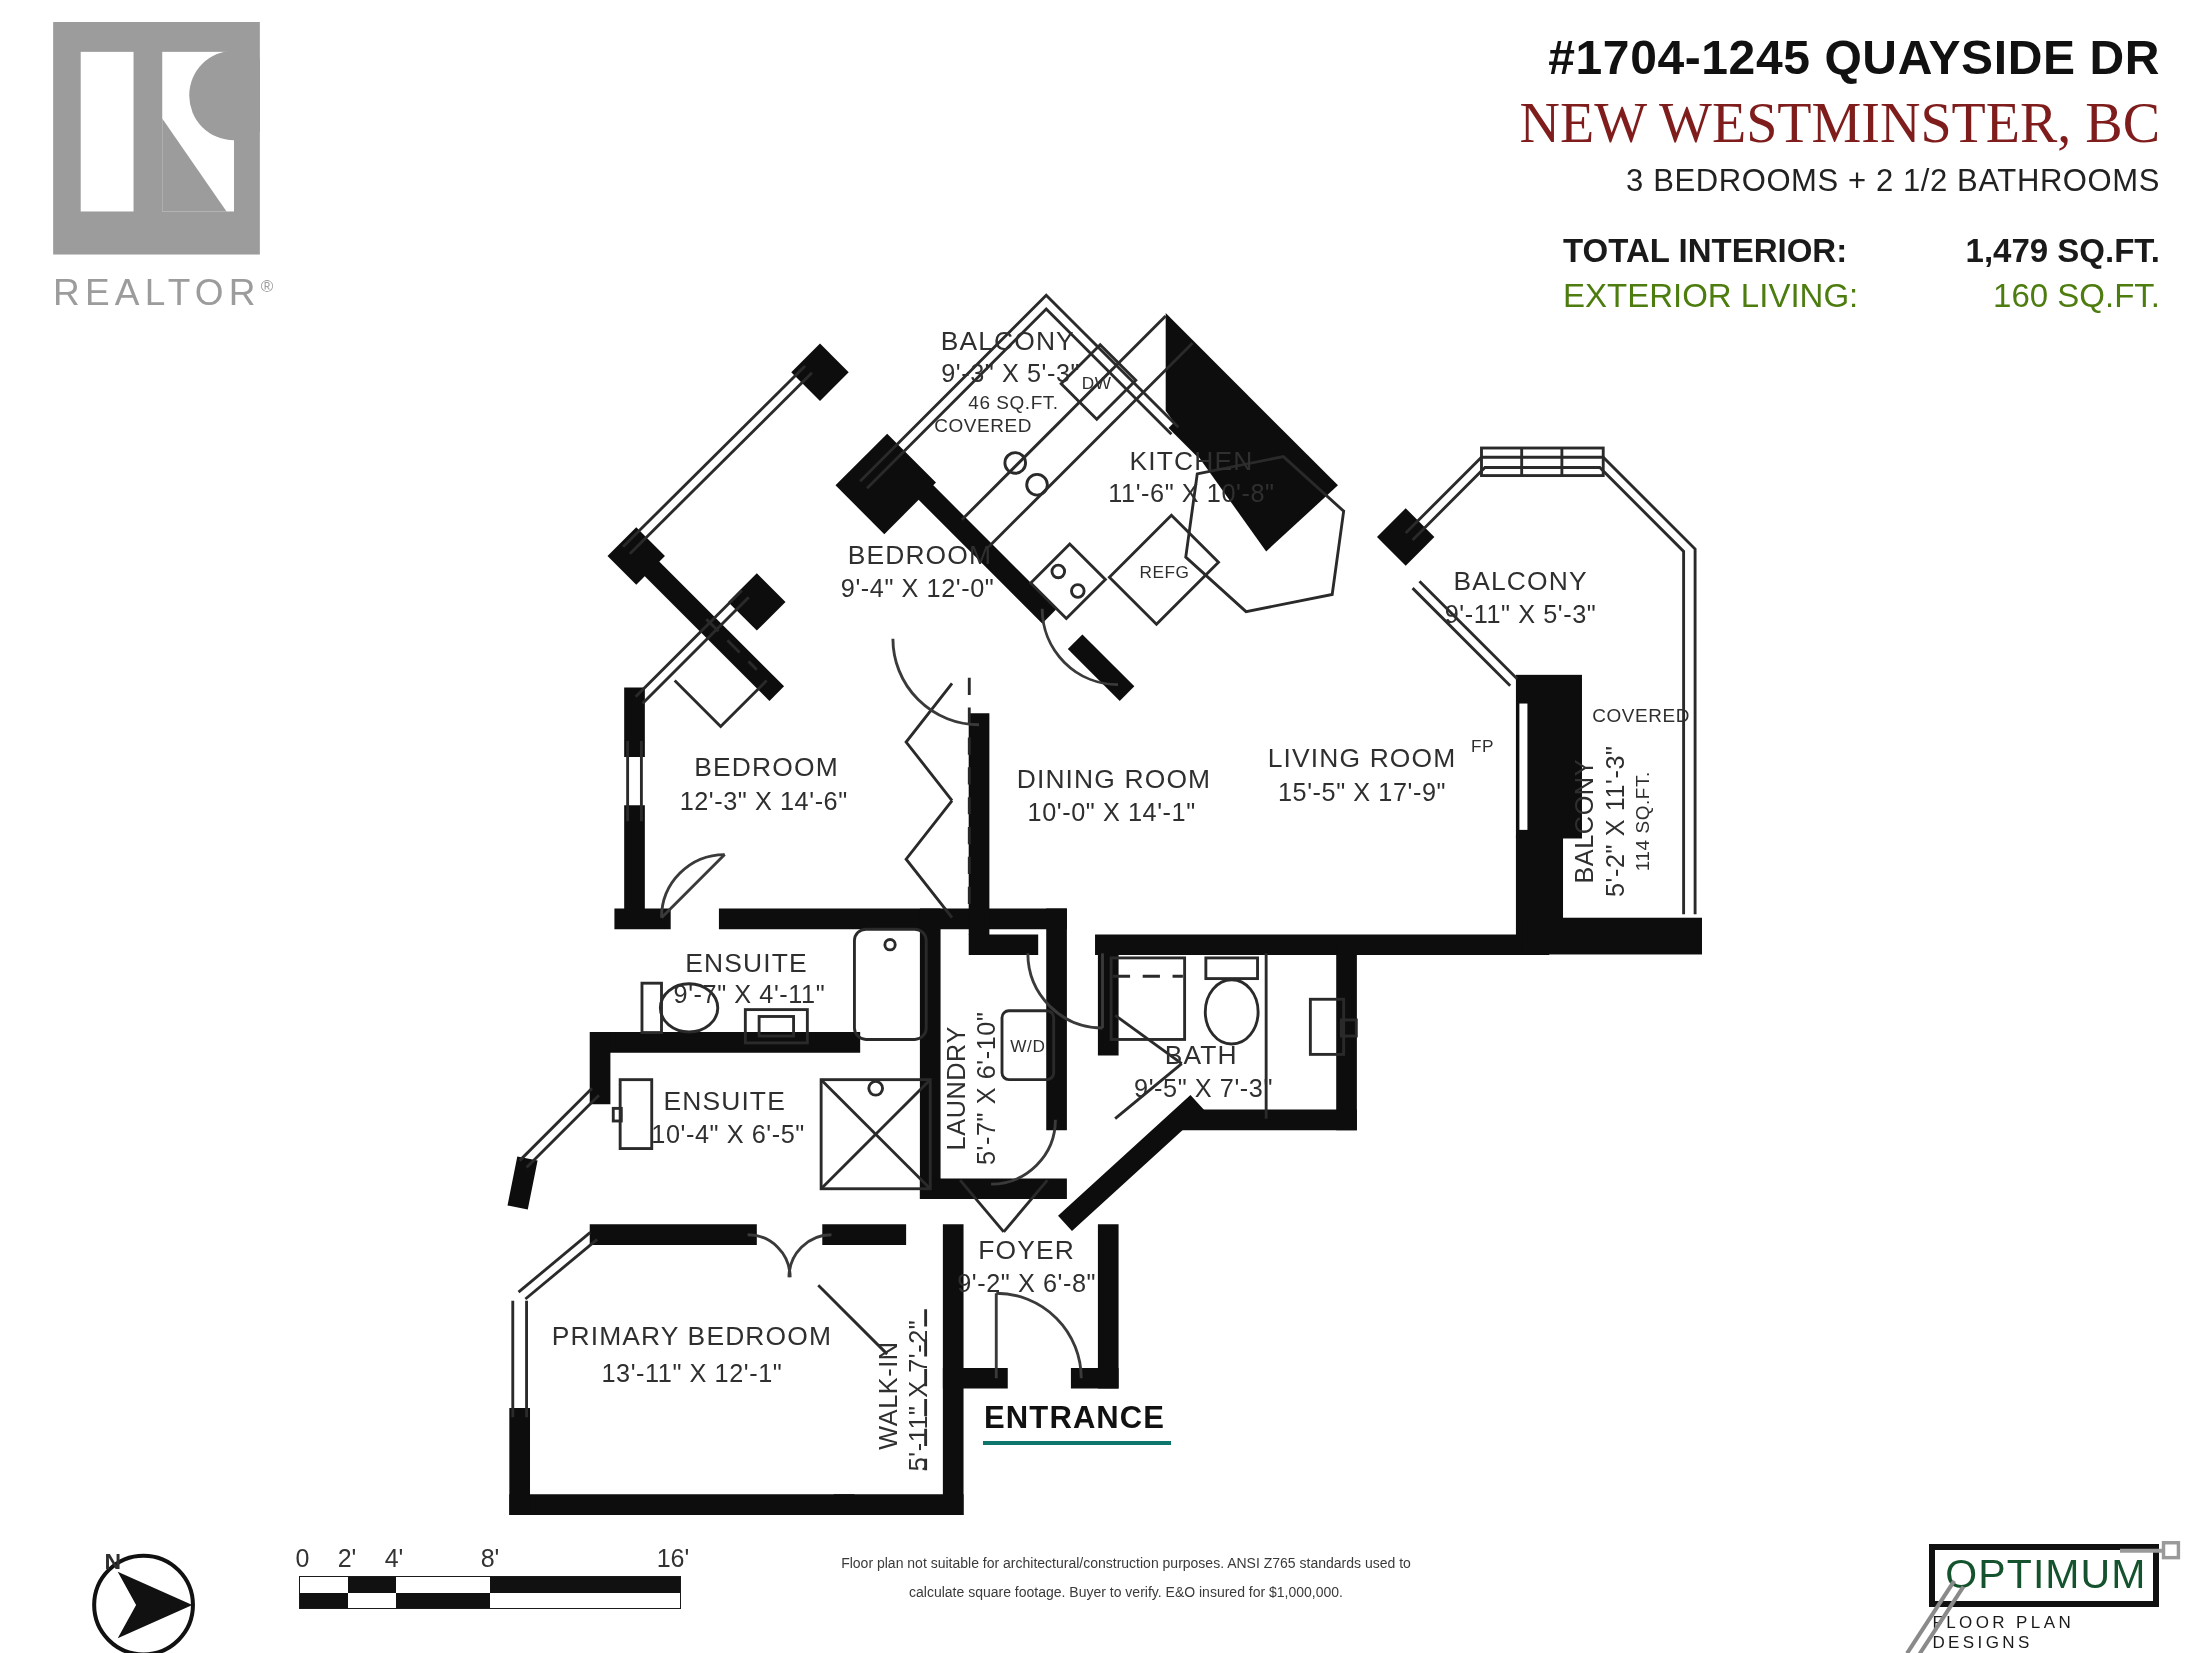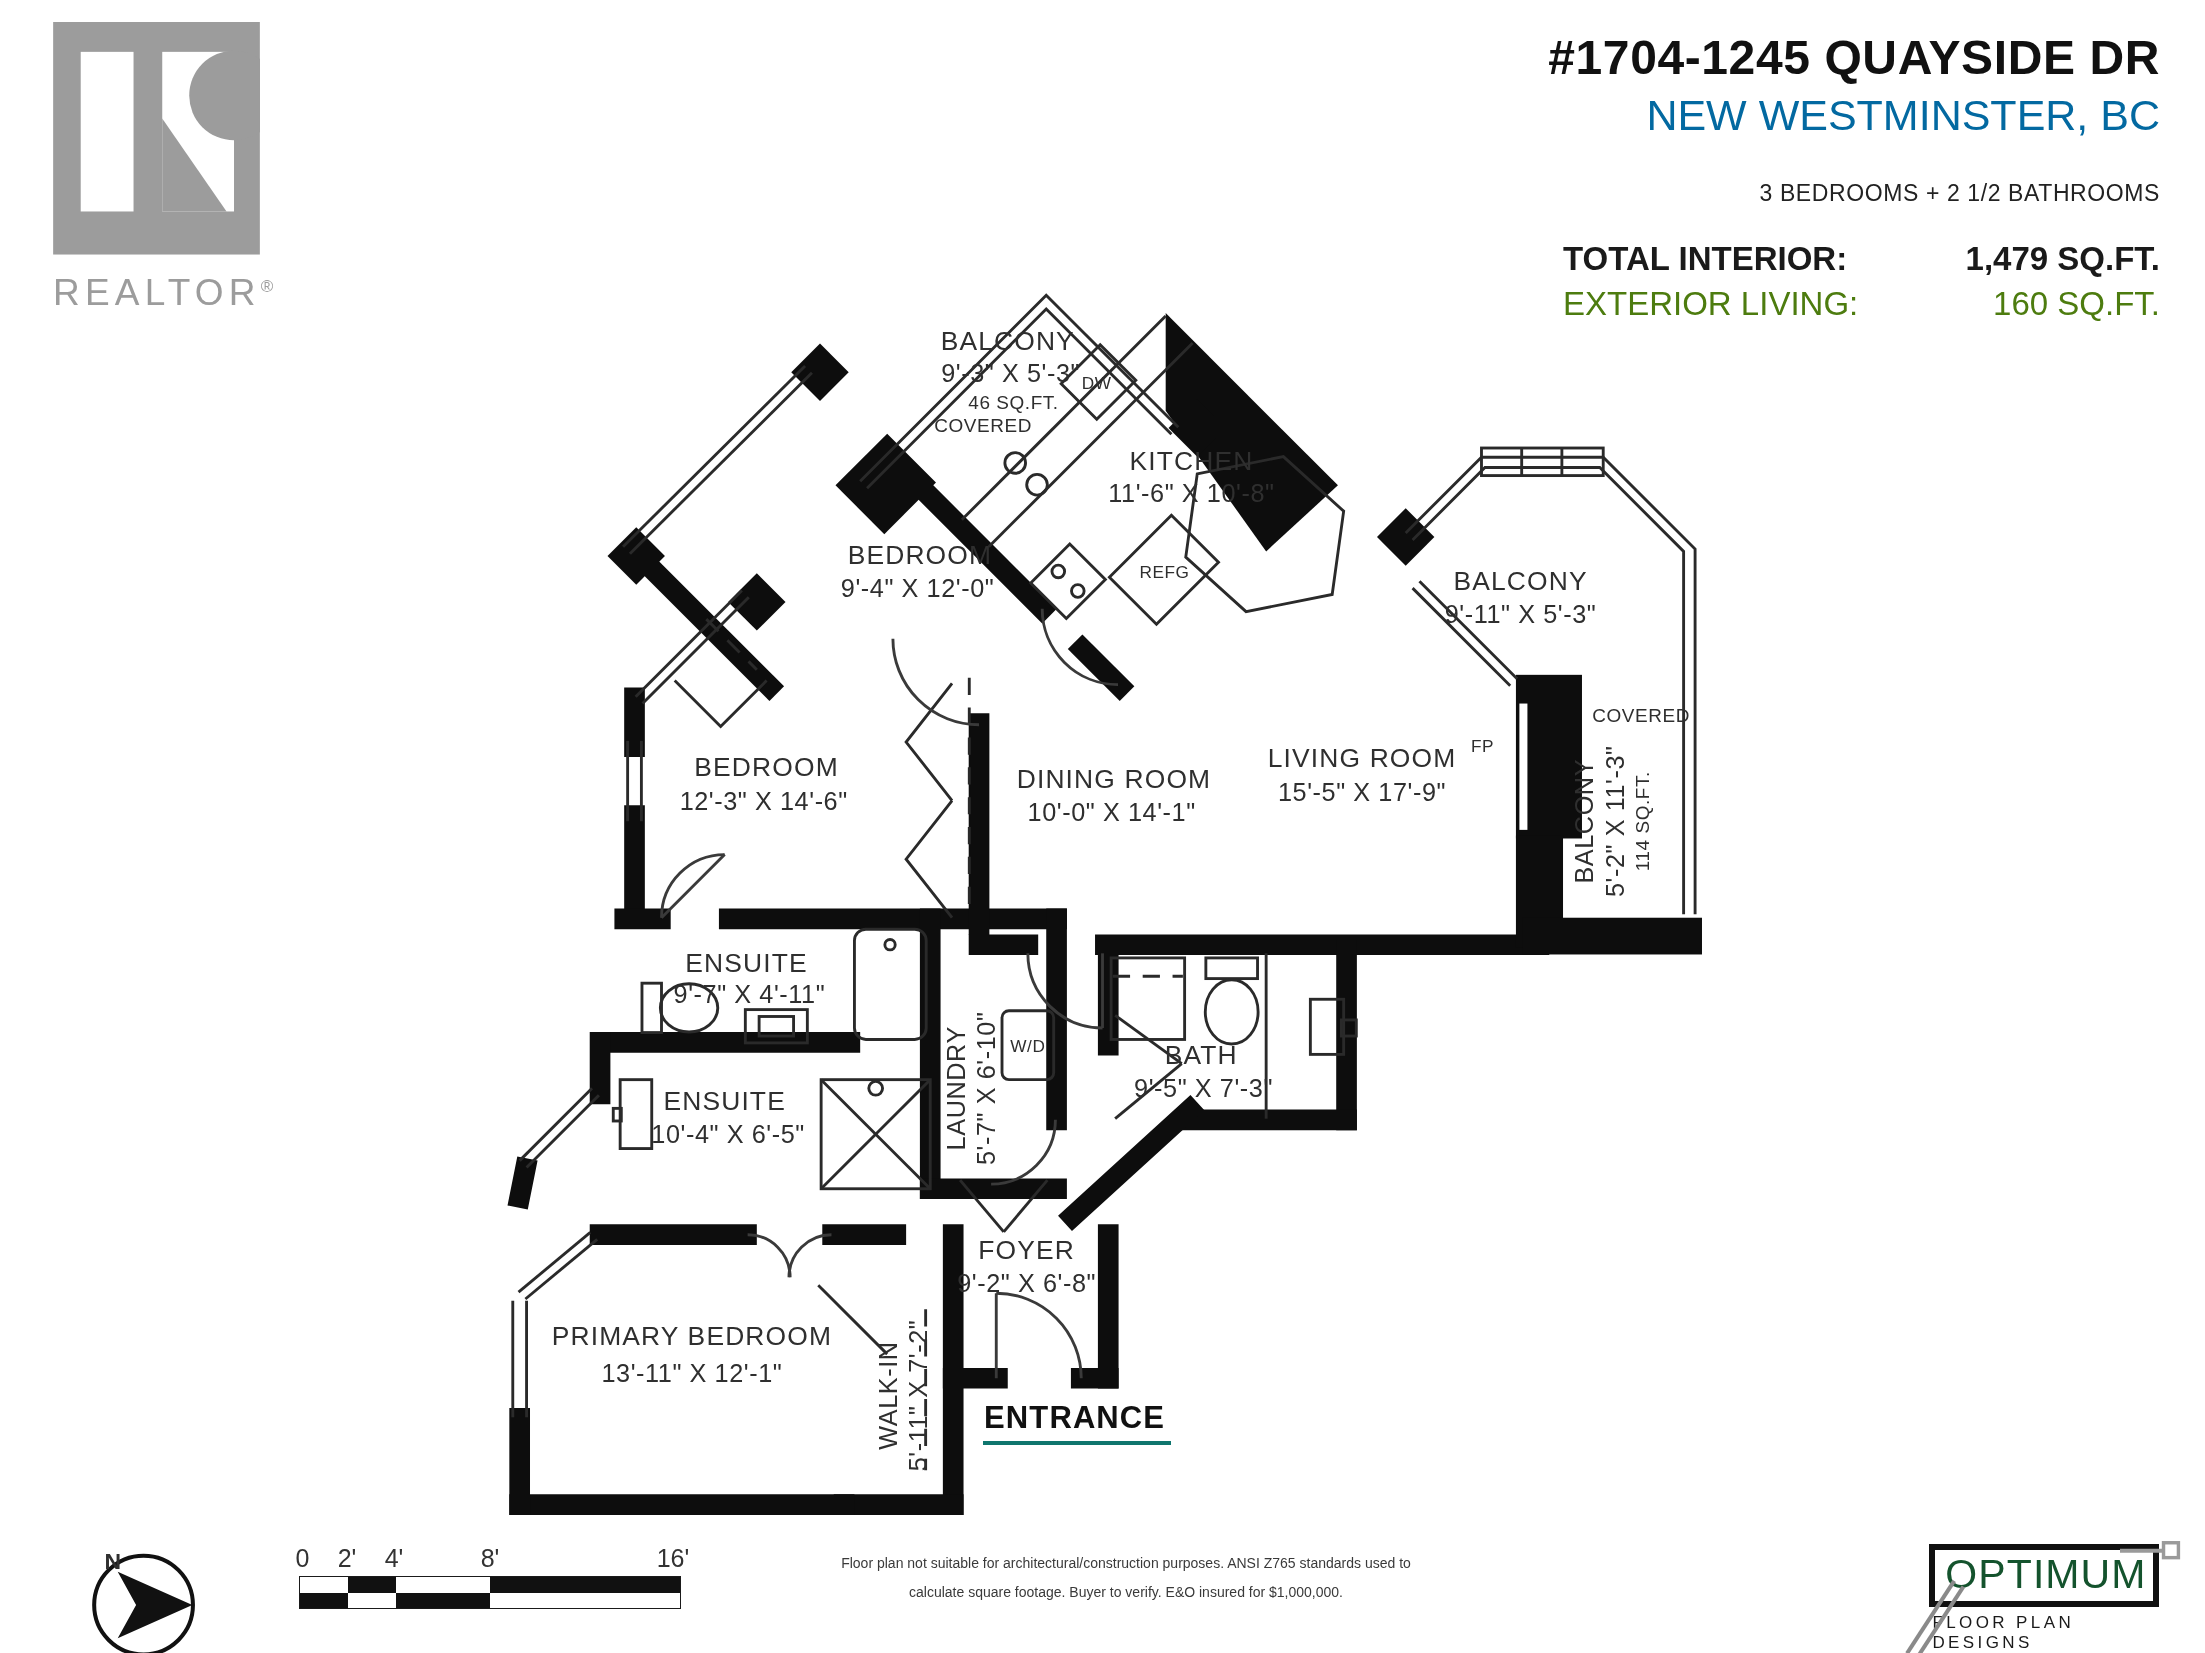--- a/index.html
+++ b/index.html
@@ -3,22 +3,22 @@
 <meta charset="utf-8">
 <style>
   html,body{margin:0;padding:0;background:#ffffff;}
   body{width:2205px;height:1654px;position:relative;overflow:hidden;
        font-family:"Liberation Sans",sans-serif;color:#1a1a1a;}
   .abs{position:absolute;}
 
   
   .header{right:45px;top:30px;text-align:right;}
   .addr1{font-size:48px;font-weight:700;letter-spacing:0.6px;color:#111;}
-  .addr2{font-size:43px;font-weight:400;color:#0369a1;margin-top:5.7px;}
-  .bedbath{font-size:23px;font-weight:400;color:#222;margin-top:40px;letter-spacing:0.6px;}
+  .addr2{font-size:56px;font-weight:400;color:#7f1d1d;margin-top:5.7px;font-family:Liberation Serif, serif;}
+  .bedbath{font-size:31px;font-weight:400;color:#222;margin-top:8px;letter-spacing:0.6px;}
   .totals{margin-top:33px;margin-left:auto;width:597px;}
   .trow{display:flex;justify-content:space-between;font-size:33px;margin-top:6.9px;}
   .trow.bold{font-weight:700;}
   .trow.normal{font-weight:400;color:#4d7c0f;}
 
   
   .realtor{left:53px;top:22px;width:234px;}
   .realtor-text{font-size:37px;letter-spacing:5.2px;color:#9c9c9c;margin-top:8px;}
   .realtor-text sup{font-size:17px;letter-spacing:0;}
 

